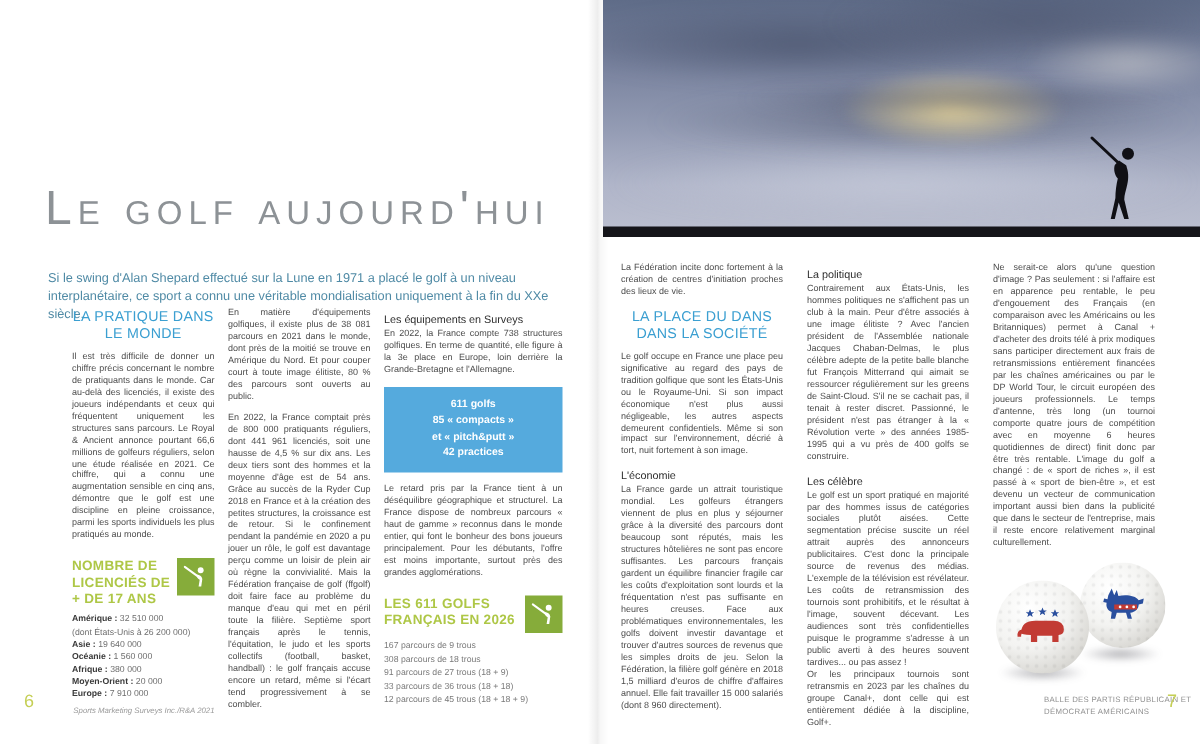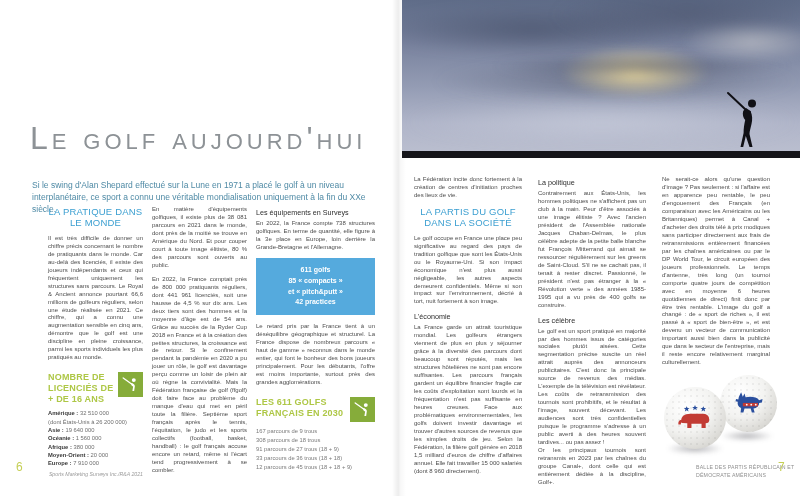--- a/index.html
+++ b/index.html
@@ -93,21 +93,21 @@
   <div class="title">Le golf aujourd'hui</div>
   <div class="intro">Si le swing d'Alan Shepard effectué sur la Lune en 1971 a placé le golf à un niveau interplanétaire, ce sport a connu une véritable mondialisation uniquement à la fin du XXe siècle.</div>
 
   <div class="lcols">
 
     <div>
       <div class="h-blue">LA PRATIQUE DANS LE MONDE</div>
       <p class="body-p">Il est très difficile de donner un chiffre précis concernant le nombre de pratiquants dans le monde. Car au-delà des licenciés, il existe des joueurs indépendants et ceux qui fréquentent uniquement les structures sans parcours. Le Royal &amp; Ancient annonce pourtant 66,6 millions de golfeurs réguliers, selon une étude réalisée en 2021. Ce chiffre, qui a connu une augmentation sensible en cinq ans, démontre que le golf est une discipline en pleine croissance, parmi les sports individuels les plus pratiqués au monde.</p>
 
       <div class="greenhead">
-        <div class="gh-text">NOMBRE DE LICENCIÉS DE + DE 16 ANS</div>
+        <div class="gh-text">NOMBRE DE LICENCIÉS DE + DE 17 ANS</div>
         <div class="gicon">
           <svg width="19" height="19" viewBox="0 0 26 26">
             <line x1="3" y1="4" x2="14" y2="12" stroke="#fff" stroke-width="1.8" stroke-linecap="round"></line>
             <circle cx="17.5" cy="7" r="2.7" fill="#fff"></circle>
             <path d="M14 11 C16.5 11.5 18.5 12.5 19 15 L18 22 H15.6 L16.6 15.8 C14.6 14.8 13.4 13 13.8 11.2 Z" fill="#fff"></path>
           </svg>
         </div>
       </div>
       <div>
         <div class="statrow"><b>Amérique :</b> <span>32 510 000</span></div>
@@ -131,21 +131,21 @@
       <p class="body-p">En 2022, la France compte 738 structures golfiques. En terme de quantité, elle figure à la 3e place en Europe, loin derrière la Grande-Bretagne et l'Allemagne.</p>
       <div class="bluebox">
         <div>611 golfs</div>
         <div>85 « compacts »</div>
         <div>et « pitch&amp;putt »</div>
         <div>42 practices</div>
       </div>
       <p class="body-p">Le retard pris par la France tient à un déséquilibre géographique et structurel. La France dispose de nombreux parcours « haut de gamme » reconnus dans le monde entier, qui font le bonheur des bons joueurs principalement. Pour les débutants, l'offre est moins importante, surtout près des grandes agglomérations.</p>
 
       <div class="greenhead">
-        <div class="gh-text">LES 611 GOLFS FRANÇAIS EN 2030</div>
+        <div class="gh-text">LES 611 GOLFS FRANÇAIS EN 2026</div>
         <div class="gicon">
           <svg width="19" height="19" viewBox="0 0 26 26">
             <line x1="3" y1="4" x2="14" y2="12" stroke="#fff" stroke-width="1.8" stroke-linecap="round"></line>
             <circle cx="17.5" cy="7" r="2.7" fill="#fff"></circle>
             <path d="M14 11 C16.5 11.5 18.5 12.5 19 15 L18 22 H15.6 L16.6 15.8 C14.6 14.8 13.4 13 13.8 11.2 Z" fill="#fff"></path>
           </svg>
         </div>
       </div>
       <div>
         <div class="glitem">167 parcours de 9 trous</div>
@@ -177,21 +177,21 @@
         <path d="M19 18 L25 20.5 L24 24 Z" fill="#101015"></path>
         <path d="M20 17 L24.5 20 C26.5 24 26.5 29 25.5 33 C24.7 37 23.5 40 23.5 43 L26.5 56 L23.5 56 L19.8 45 L17.2 56 L14.5 56 L17.6 42 C17.6 38 18.2 33 19.2 29 C17.2 27 16.2 23 17.2 20 Z" fill="#101015"></path>
       </svg>
     </div>
   </div>
 
   <div class="rcols">
 
     <div>
       <p class="body-p">La Fédération incite donc fortement à la création de centres d'initiation proches des lieux de vie.</p>
-      <div class="h-blue mt">LA PARTIS DU GOLF DANS LA SOCIÉTÉ</div>
+      <div class="h-blue mt">LA PLACE DU DANS DANS LA SOCIÉTÉ</div>
       <p class="body-p">Le golf occupe en France une place peu significative au regard des pays de tradition golfique que sont les États-Unis ou le Royaume-Uni. Si son impact économique n'est plus aussi négligeable, les autres aspects demeurent confidentiels. Même si son impact sur l'environnement, décrié à tort, nuit fortement à son image.</p>
       <div class="sub-h">L'économie</div>
       <p class="body-p">La France garde un attrait touristique mondial. Les golfeurs étrangers viennent de plus en plus y séjourner grâce à la diversité des parcours dont beaucoup sont réputés, mais les structures hôtelières ne sont pas encore suffisantes. Les parcours français gardent un équilibre financier fragile car les coûts d'exploitation sont lourds et la fréquentation n'est pas suffisante en heures creuses. Face aux problématiques environnementales, les golfs doivent investir davantage et trouver d'autres sources de revenus que les simples droits de jeu. Selon la Fédération, la filière golf génère en 2018 1,5 milliard d'euros de chiffre d'affaires annuel. Elle fait travailler 15 000 salariés (dont 8 960 directement).</p>
     </div>
 
     <div>
       <div class="sub-h">La politique</div>
       <p class="body-p">Contrairement aux États-Unis, les hommes politiques ne s'affichent pas un club à la main. Peur d'être associés à une image élitiste ? Avec l'ancien président de l'Assemblée nationale Jacques Chaban-Delmas, le plus célèbre adepte de la petite balle blanche fut François Mitterrand qui aimait se ressourcer régulièrement sur les greens de Saint-Cloud. S'il ne se cachait pas, il tenait à rester discret. Passionné, le président n'est pas étranger à la « Révolution verte » des années 1985-1995 qui a vu près de 400 golfs se construire.</p>
       <div class="sub-h">Les célèbre</div>
       <p class="body-p pre">Le golf est un sport pratiqué en majorité par des hommes issus de catégories sociales plutôt aisées. Cette segmentation précise suscite un réel attrait auprès des annonceurs publicitaires. C'est donc la principale source de revenus des médias. L'exemple de la télévision est révélateur. Les coûts de retransmission des tournois sont prohibitifs, et le résultat à l'image, souvent décevant. Les audiences sont très confidentielles puisque le programme s'adresse à un public averti à des heures souvent tardives... ou pas assez !

